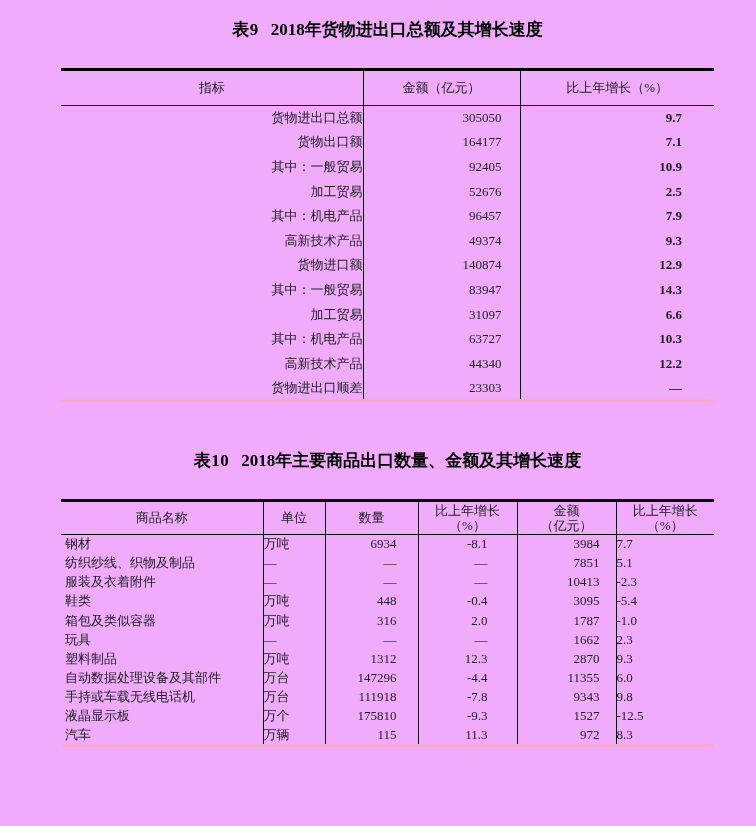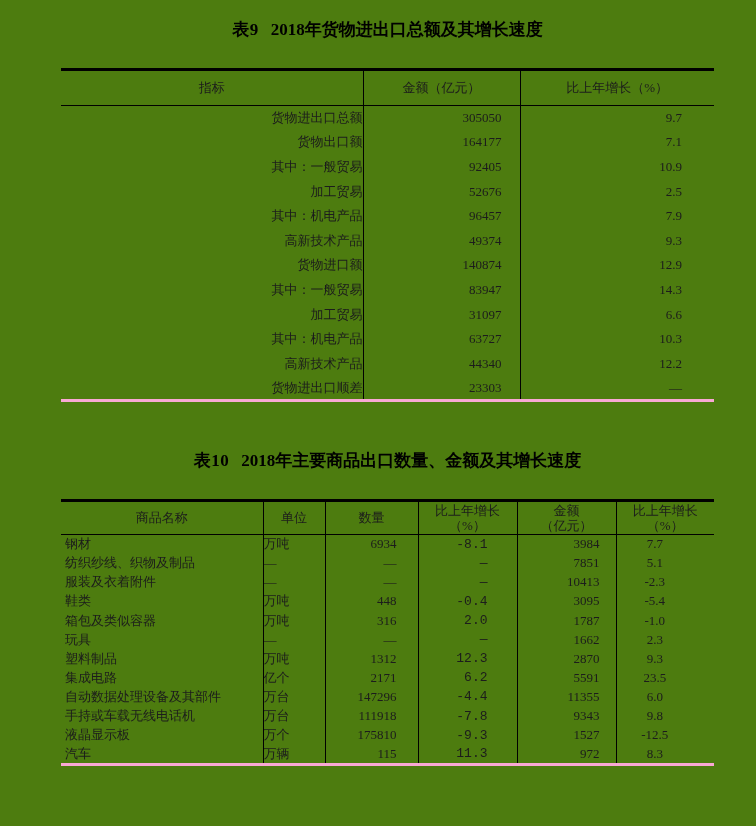--- a/index.html
+++ b/index.html
@@ -1,20 +1,20 @@
 <!DOCTYPE html>
 <html><head>
 <meta charset="utf-8">
 <style>
   html, body { margin: 0; padding: 0; background: #ffffff; }
   .page {
     position: relative;
     width: 756px;
     height: 826px;
-    background: #4d7c0f;
+    background: #f0abfc;
     font-family: "Liberation Serif", "DejaVu Serif", serif;
     color: #1c1c1c;
     overflow: hidden;
   }
   .content { margin-left: 61px; width: 653px; }
 
   .tbl-title {
     text-align: center;
     font-weight: bold;
     color: #000000;
@@ -53,29 +53,29 @@
   #t10 thead tr { height: 34px; }
   #t10 tbody tr { height: 19.1px; }
 
   .h2l span { display: block; line-height: 15px; }
 
   
   .c-ind { text-align: right; padding-left: 4px; }
   tr.ind1 .c-ind { padding-left: 40px; }
   tr.ind2 .c-ind { padding-left: 74px; }
   .c-amt { text-align: right; padding-right: 18px; }
-  .c-gr  { text-align: right; padding-right: 32px; }
+  .c-gr  { text-align: right; padding-right: 32px; font-weight: bold; }
 
   
   .c-name { text-align: left; padding-left: 4px; }
   .c-unit { }
   .c-qty  { text-align: right; padding-right: 21px; }
-  .c-qgr  { text-align: right; padding-right: 29px; font-family: Liberation Mono, monospace; }
+  .c-qgr  { text-align: right; padding-right: 29px; }
   .c-amt2 { text-align: right; padding-right: 16px; }
-  .c-agr  { text-align: center; padding-right: 21px; }
+  .c-agr  { text-align: left; padding-right: 21px; }
 </style>
 </head>
 <body>
 
 <div class="page">
   <div class="content">
 
     <div class="tbl-title t9-title">
       <span class="title-prefix">表9</span><span>2018年货物进出口总额及其增长速度</span>
     </div>
@@ -240,28 +240,20 @@
         </tr>
         <tr>
           <td class="c-name">塑料制品</td>
           <td class="c-unit">万吨</td>
           <td class="c-qty">1312</td>
           <td class="c-qgr">12.3</td>
           <td class="c-amt2">2870</td>
           <td class="c-agr">9.3</td>
         </tr>
         <tr>
-          <td class="c-name">集成电路</td>
-          <td class="c-unit">亿个</td>
-          <td class="c-qty">2171</td>
-          <td class="c-qgr">6.2</td>
-          <td class="c-amt2">5591</td>
-          <td class="c-agr">23.5</td>
-        </tr>
-        <tr>
           <td class="c-name">自动数据处理设备及其部件</td>
           <td class="c-unit">万台</td>
           <td class="c-qty">147296</td>
           <td class="c-qgr">-4.4</td>
           <td class="c-amt2">11355</td>
           <td class="c-agr">6.0</td>
         </tr>
         <tr>
           <td class="c-name">手持或车载无线电话机</td>
           <td class="c-unit">万台</td>

